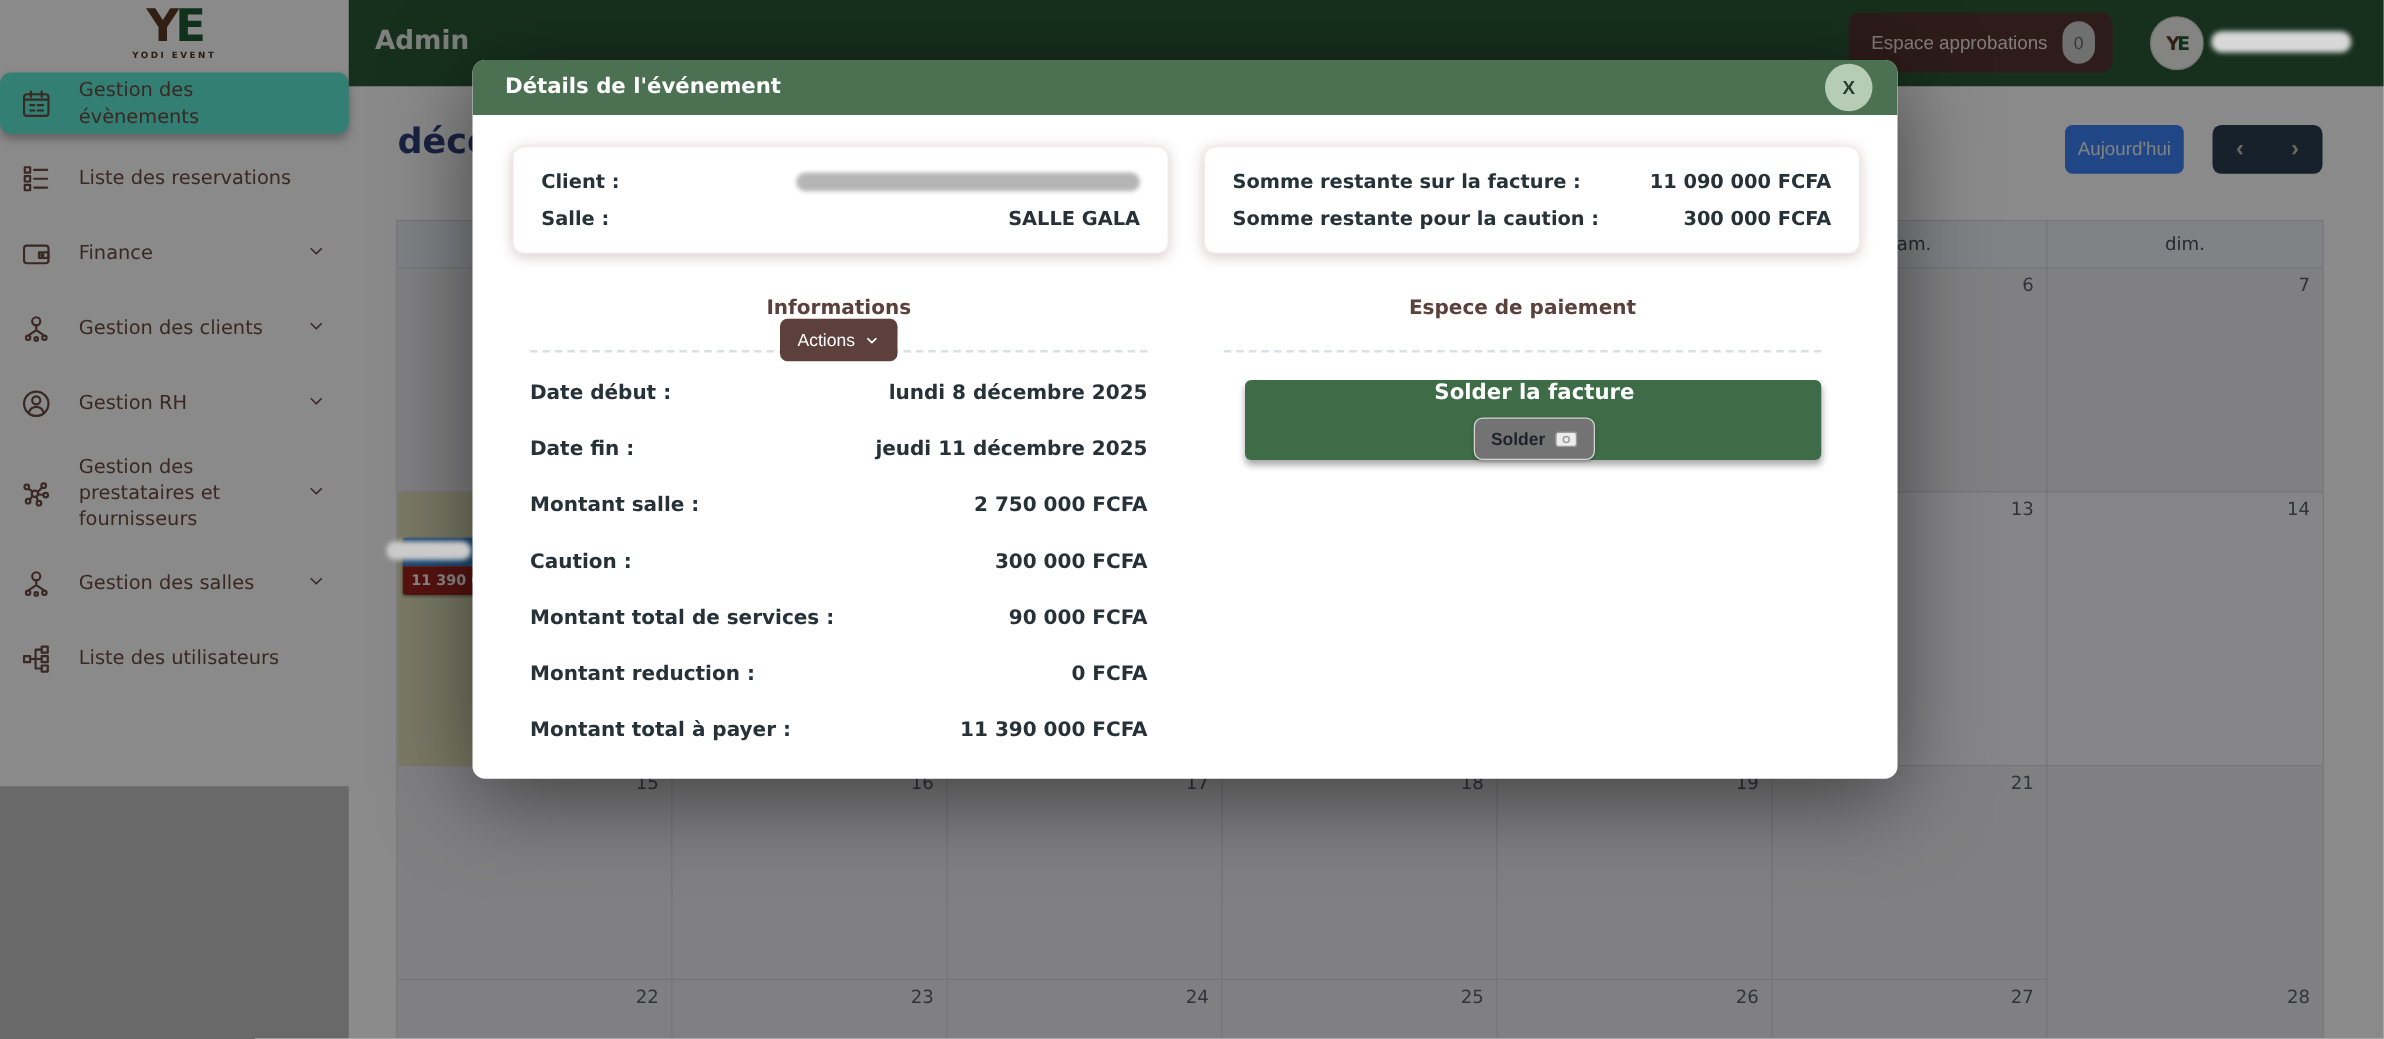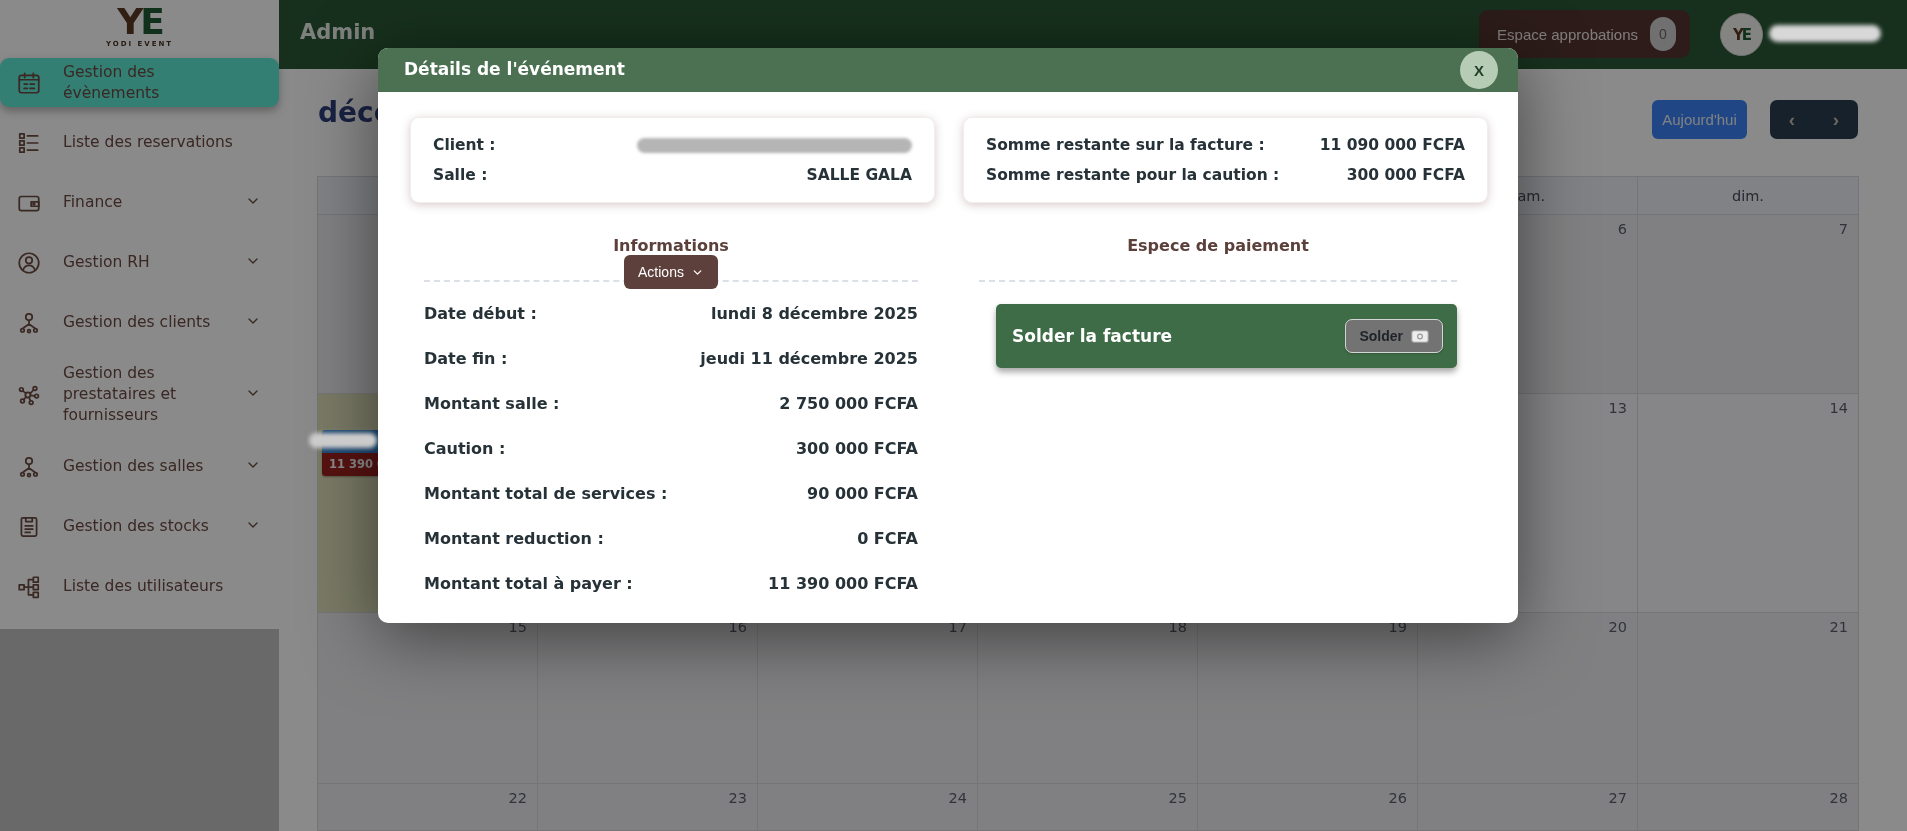--- a/index.html
+++ b/index.html
@@ -82,21 +82,21 @@
   .section-head { display:flex; justify-content:space-between; align-items:center; height:37px;flex-direction:column; }
   .section-title { font-size:16px; font-weight:bold; color:#5b403b; }
   .actions-btn { background:#5d3f3b; color:#ffffff; border:none; border-radius:6px; padding:9px 14px; font-size:14px; cursor:pointer;
     display:flex; align-items:center; }
   .actions-btn svg { width:13px; height:13px; margin-left:7px; }
   .dashed { border-top:2px dashed #dbe0e6; margin-top:7px; margin-bottom:22px; }
   .kv-row { display:flex; justify-content:space-between; height:24px; margin-bottom:21px; }
   .kv-label { font-size:16px; font-weight:bold; color:#263238; }
   .kv-value { font-size:16px; font-weight:bold; color:#263238; }
   .pay-panel { margin-left:17px; width:461px; height:64px; margin-top:15px; background:#3e6c46; border-radius:5px;
-    display:flex; align-items:center; justify-content:space-between; padding:0 14px 0 16px; box-shadow:0 4px 6px rgba(0,0,0,.35); }
+    display:flex; align-items:center; justify-content:space-between; padding:0 14px 0 16px; box-shadow:0 4px 6px rgba(0,0,0,.35);flex-direction:column; }
   .pay-label { color:#ffffff; font-size:17px; font-weight:bold; }
   .solder-btn { background:#737373; border:1px solid #d5d5d5; border-radius:7px; padding:8px 13px; font-size:14px; font-weight:bold;
     color:#1f2328; cursor:pointer; display:flex; align-items:center; box-shadow:0 1px 2px rgba(0,0,0,.2); }
   .solder-btn svg { margin-left:8px; }
   
   .over-redact { position:absolute; z-index:60; border-radius:9px; filter:blur(2px); }
   .user-redact { left:1769px; top:25px; width:112px; height:17px; background:#d8d8d8; }
   .event-redact { left:309px; top:433px; width:68px; height:15px; background:#cbcbcb; border-radius:8px; }
 </style>
 </head>
@@ -146,42 +146,42 @@
       </span>
       <span class="nav-label">Finance</span>
       <span class="nav-chevron"><svg viewBox="0 0 24 24" fill="none" stroke="currentColor" stroke-width="2" stroke-linecap="round" stroke-linejoin="round">
             <polyline points="6 9 12 15 18 9"></polyline>
           </svg></span>
     </div>
 
     <div class="nav-item">
       <span class="nav-icon">
         <svg viewBox="0 0 24 24" fill="none" stroke="currentColor" stroke-width="1.6" stroke-linecap="round" stroke-linejoin="round">
-            <circle cx="12" cy="12" r="9"></circle>
-            <circle cx="12" cy="9.5" r="3"></circle>
-            <path d="M6.5 18.5c1.1-3 3.2-4.2 5.5-4.2s4.4 1.2 5.5 4.2"></path>
-          </svg>
-      </span>
-      <span class="nav-label">Gestion RH</span>
-      <span class="nav-chevron"><svg viewBox="0 0 24 24" fill="none" stroke="currentColor" stroke-width="2" stroke-linecap="round" stroke-linejoin="round">
-            <polyline points="6 9 12 15 18 9"></polyline>
-          </svg></span>
-    </div>
-
-    <div class="nav-item">
-      <span class="nav-icon">
-        <svg viewBox="0 0 24 24" fill="none" stroke="currentColor" stroke-width="1.6" stroke-linecap="round" stroke-linejoin="round">
             <circle cx="12" cy="6.5" r="3"></circle>
             <path d="M12 9.5v3.5M12 13l-5.2 3.6M12 13l5.2 3.6"></path>
             <circle cx="6" cy="18.7" r="1.6"></circle>
             <circle cx="18" cy="18.7" r="1.6"></circle>
             <circle cx="12" cy="19.5" r="1.3"></circle>
           </svg>
       </span>
       <span class="nav-label">Gestion des clients</span>
+      <span class="nav-chevron"><svg viewBox="0 0 24 24" fill="none" stroke="currentColor" stroke-width="2" stroke-linecap="round" stroke-linejoin="round">
+            <polyline points="6 9 12 15 18 9"></polyline>
+          </svg></span>
+    </div>
+
+    <div class="nav-item">
+      <span class="nav-icon">
+        <svg viewBox="0 0 24 24" fill="none" stroke="currentColor" stroke-width="1.6" stroke-linecap="round" stroke-linejoin="round">
+            <circle cx="12" cy="12" r="9"></circle>
+            <circle cx="12" cy="9.5" r="3"></circle>
+            <path d="M6.5 18.5c1.1-3 3.2-4.2 5.5-4.2s4.4 1.2 5.5 4.2"></path>
+          </svg>
+      </span>
+      <span class="nav-label">Gestion RH</span>
       <span class="nav-chevron"><svg viewBox="0 0 24 24" fill="none" stroke="currentColor" stroke-width="2" stroke-linecap="round" stroke-linejoin="round">
             <polyline points="6 9 12 15 18 9"></polyline>
           </svg></span>
     </div>
 
     <div class="nav-item tall">
       <span class="nav-icon">
         <svg viewBox="0 0 24 24" fill="none" stroke="currentColor" stroke-width="1.6" stroke-linecap="round" stroke-linejoin="round">
             <circle cx="11" cy="12" r="2.4"></circle>
             <circle cx="5" cy="7" r="1.7"></circle>
@@ -207,32 +207,20 @@
             <circle cx="18" cy="18.7" r="1.6"></circle>
             <circle cx="12" cy="19.5" r="1.3"></circle>
           </svg>
       </span>
       <span class="nav-label">Gestion des salles</span>
       <span class="nav-chevron"><svg viewBox="0 0 24 24" fill="none" stroke="currentColor" stroke-width="2" stroke-linecap="round" stroke-linejoin="round">
             <polyline points="6 9 12 15 18 9"></polyline>
           </svg></span>
     </div>
 
-    <div class="nav-item">
-      <span class="nav-icon">
-        <svg viewBox="0 0 24 24" fill="none" stroke="currentColor" stroke-width="1.6" stroke-linecap="round" stroke-linejoin="round">
-            <rect x="5" y="3.5" width="14" height="17" rx="1.5"></rect>
-            <path d="M9 3.5v3.5h6V3.5M8.5 11h7M8.5 14h7M8.5 17h4.5"></path>
-          </svg>
-      </span>
-      <span class="nav-label">Gestion des stocks</span>
-      <span class="nav-chevron"><svg viewBox="0 0 24 24" fill="none" stroke="currentColor" stroke-width="2" stroke-linecap="round" stroke-linejoin="round">
-            <polyline points="6 9 12 15 18 9"></polyline>
-          </svg></span>
-    </div>
 
     <div class="nav-item">
       <span class="nav-icon">
         <svg viewBox="0 0 24 24" fill="none" stroke="currentColor" stroke-width="1.6" stroke-linecap="round" stroke-linejoin="round">
             <rect x="3" y="10" width="4.5" height="4.5"></rect>
             <rect x="16" y="3" width="4.5" height="4.5"></rect>
             <rect x="16" y="10" width="4.5" height="4.5"></rect>
             <rect x="16" y="17" width="4.5" height="4.5"></rect>
             <path d="M7.5 12.2h4M11.5 5.2h4.5M11.5 12.2h4.5M11.5 19.2h4.5M11.5 5.2v14"></path>
           </svg>
@@ -326,23 +314,20 @@
           <span class="day-num">16</span>
         </div>
         <div class="cal-cell">
           <span class="day-num">17</span>
         </div>
         <div class="cal-cell">
           <span class="day-num">18</span>
         </div>
         <div class="cal-cell">
           <span class="day-num">19</span>
-        </div>
-        <div class="cal-cell">
-          <span class="day-num">20</span>
         </div>
         <div class="cal-cell">
           <span class="day-num">21</span>
         </div>
       </div>
       <div class="cal-row r4" style="height: 171px;">
         <div class="cal-cell">
           <span class="day-num">22</span>
         </div>
         <div class="cal-cell">

